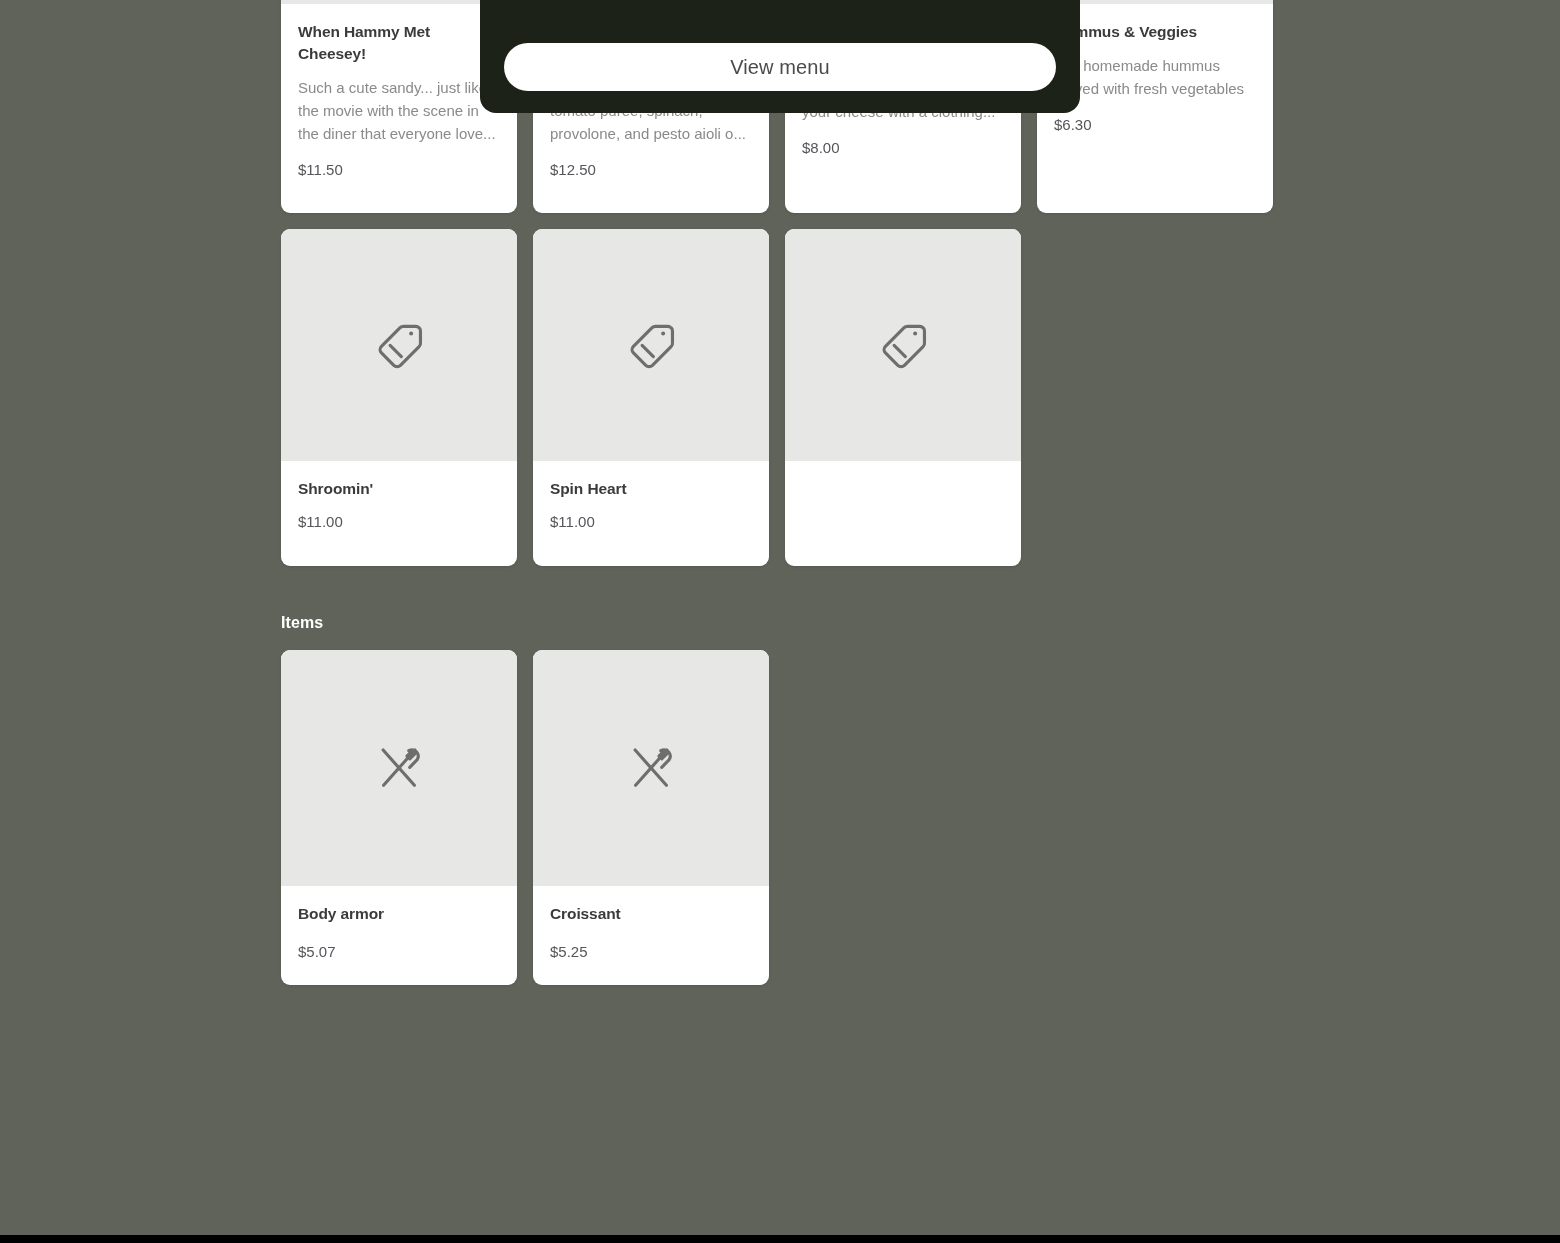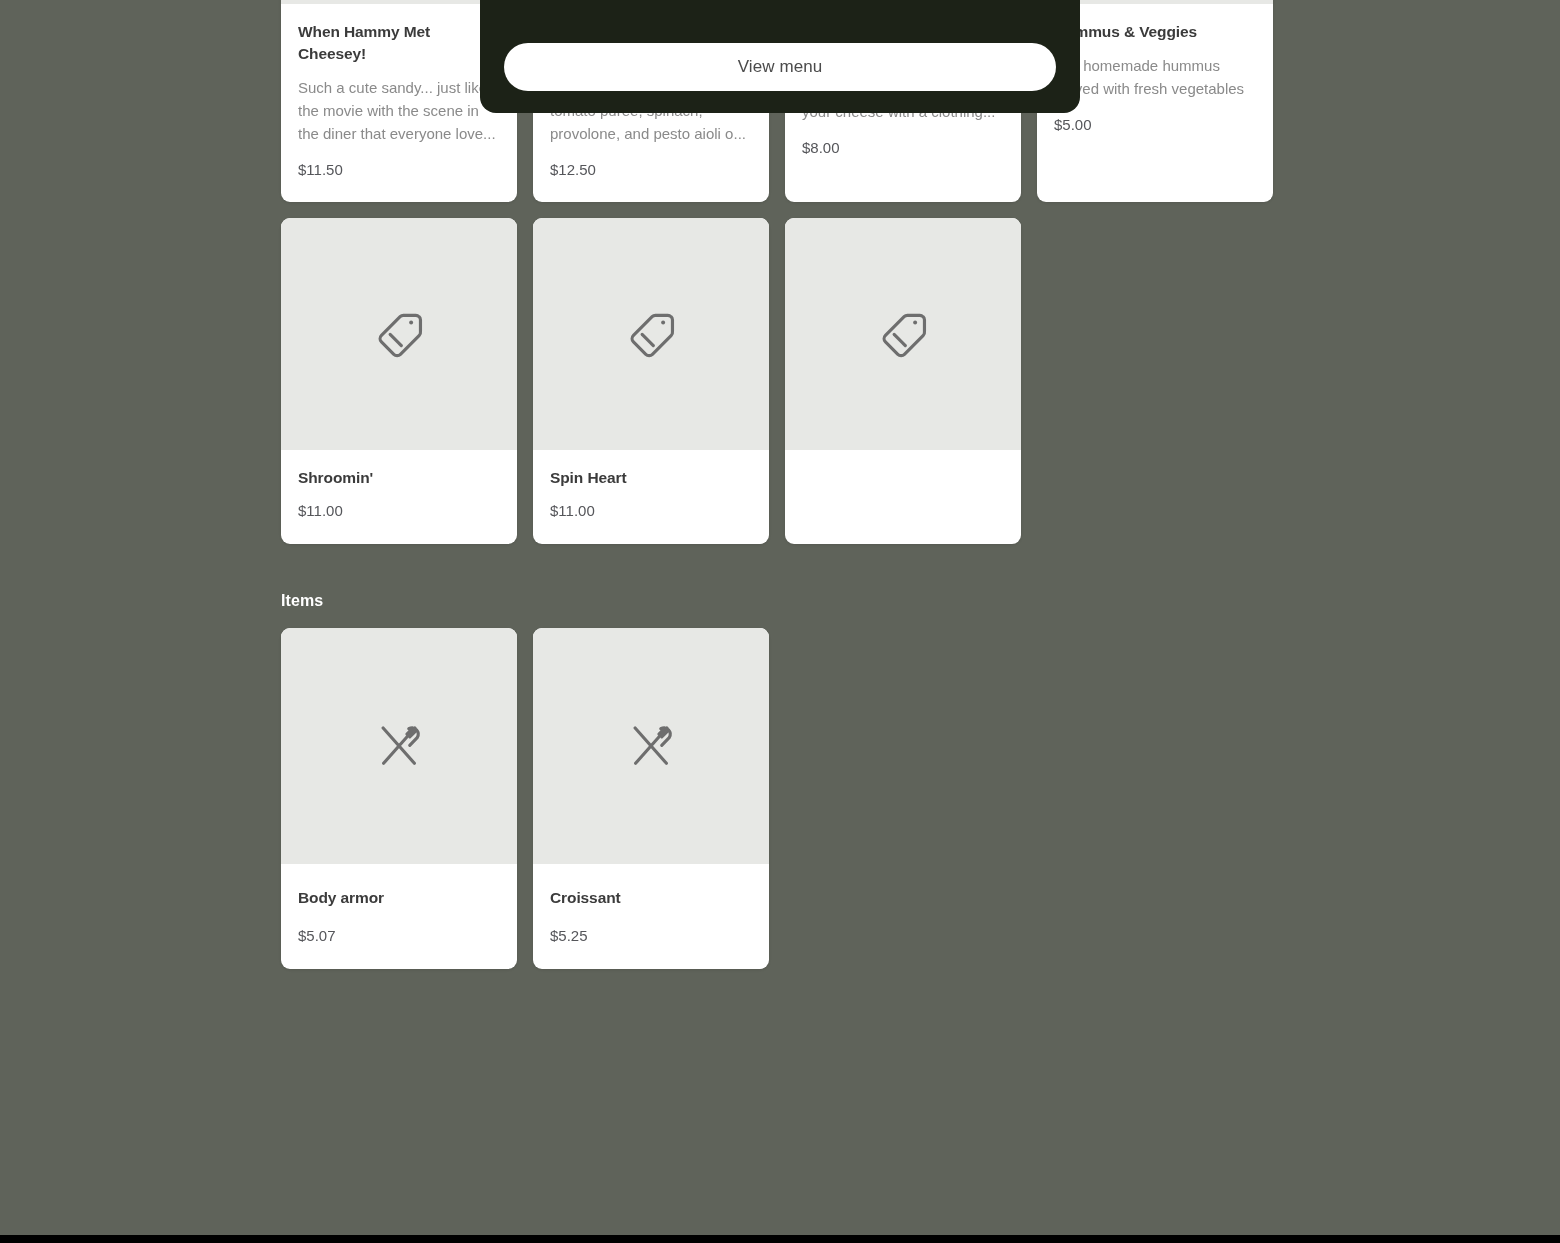--- a/index.html
+++ b/index.html
@@ -52,21 +52,21 @@
     background: #e7e8e5;
     display: flex;
     align-items: center;
     justify-content: center;
     flex: none;
   }
 
   .card-media svg { display: block; }
 
   .card-body {
-    padding: 17px 17px 23px 17px;
+    padding: 17px 17px 34px 17px;
     flex: 1 1 auto;
   }
 
   .card-title {
     font-size: 15.5px;
     font-weight: 800;
     letter-spacing: -0.1px;
     color: #3b3b3b;
     line-height: 1.42;
     margin-bottom: 12px;
@@ -84,21 +84,21 @@
   }
 
   .card-price {
     font-size: 15px;
     color: #55565a;
     line-height: 1.3;
   }
 
   
   .card.item .card-media { height: 236px; }
-  .card.item .card-body  { padding: 23px 17px 24px 17px; }
+  .card.item .card-body  { padding: 17px 17px 24px 17px; }
   .card.item .card-title { margin-bottom: 17px; }
 
   
   .section-heading {
     font-size: 16px;
     font-weight: 800;
     color: #ffffff;
     letter-spacing: 0.1px;
     margin: 48px 0 18px 0;
   }
@@ -120,21 +120,21 @@
   }
 
   .view-menu-btn {
     width: 552px;
     height: 48px;
     border: none;
     border-radius: 26px;
     background: #ffffff;
     color: #4b4b4b;
     font-family: "Liberation Sans", sans-serif;
-    font-size: 17px;
+    font-size: 20px;
     font-weight: 400;
     letter-spacing: 0.1px;
     cursor: pointer;
     display: flex;
     align-items: center;
     justify-content: center;
     margin-top: 16px;
   }
 
   
@@ -178,21 +178,21 @@
             <div class="card-title">Benny and Joon</div>
             <div class="card-desc">Unfortunately, due to circumstances, we can't grill your cheese with a clothing...</div>
             <div class="card-price">$8.00</div>
           </div>
         </div>
         <div class="card">
           <div class="card-media"></div>
           <div class="card-body">
             <div class="card-title">Hummus &amp; Veggies</div>
             <div class="card-desc">Our homemade hummus served with fresh vegetables</div>
-            <div class="card-price">$5.00</div>
+            <div class="card-price">$6.30</div>
           </div>
         </div>
         <div class="card">
           <div class="card-media">
             <svg width="56" height="56" viewBox="0 0 24 24" fill="none" stroke="#6e6e6e" stroke-width="1.35" stroke-linecap="round" stroke-linejoin="round">
               <path d="M20.6 4.6a2 2 0 0 0-1.4-.6h-5.3a2 2 0 0 0-1.42.59l-8 8a2 2 0 0 0 0 2.82l5.3 5.3a2 2 0 0 0 2.83 0l8-8A2 2 0 0 0 21.2 11V5.9a2 2 0 0 0-.6-1.3z"></path>
               <path d="M8.2 12.2 13 17"></path>
               <circle cx="17.2" cy="7.1" r="0.85" fill="#6e6e6e" stroke="none"></circle>
             </svg>
           </div>

